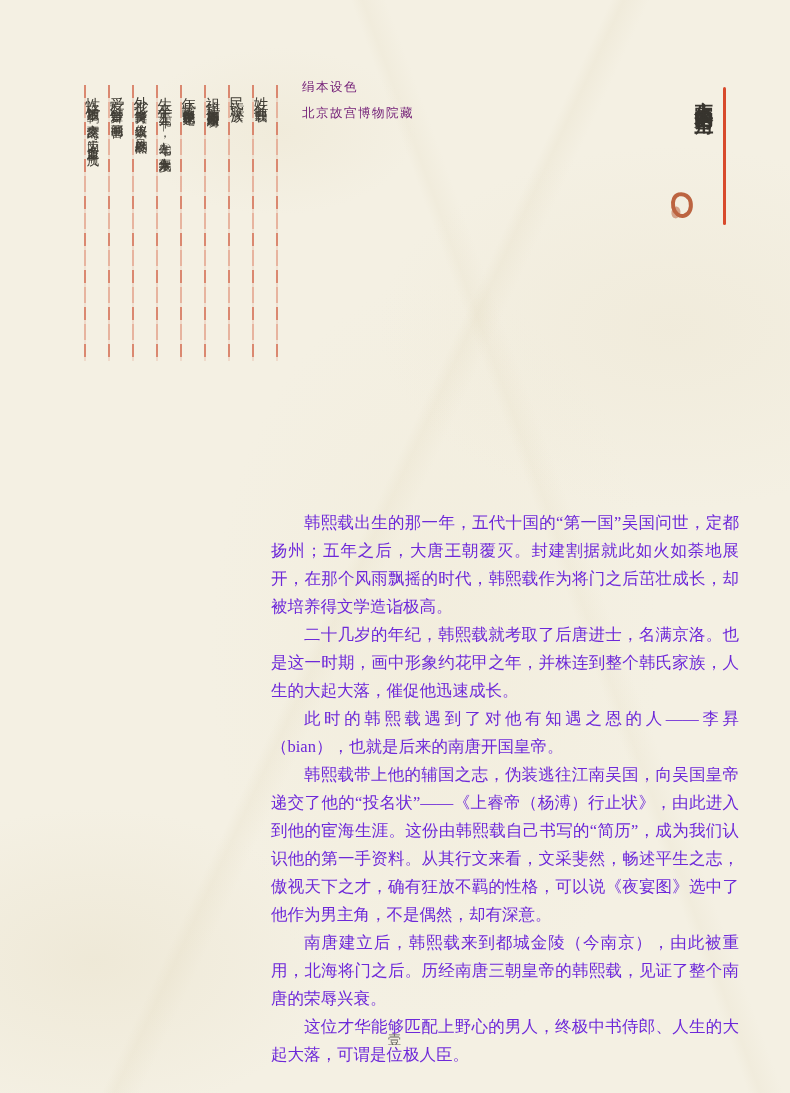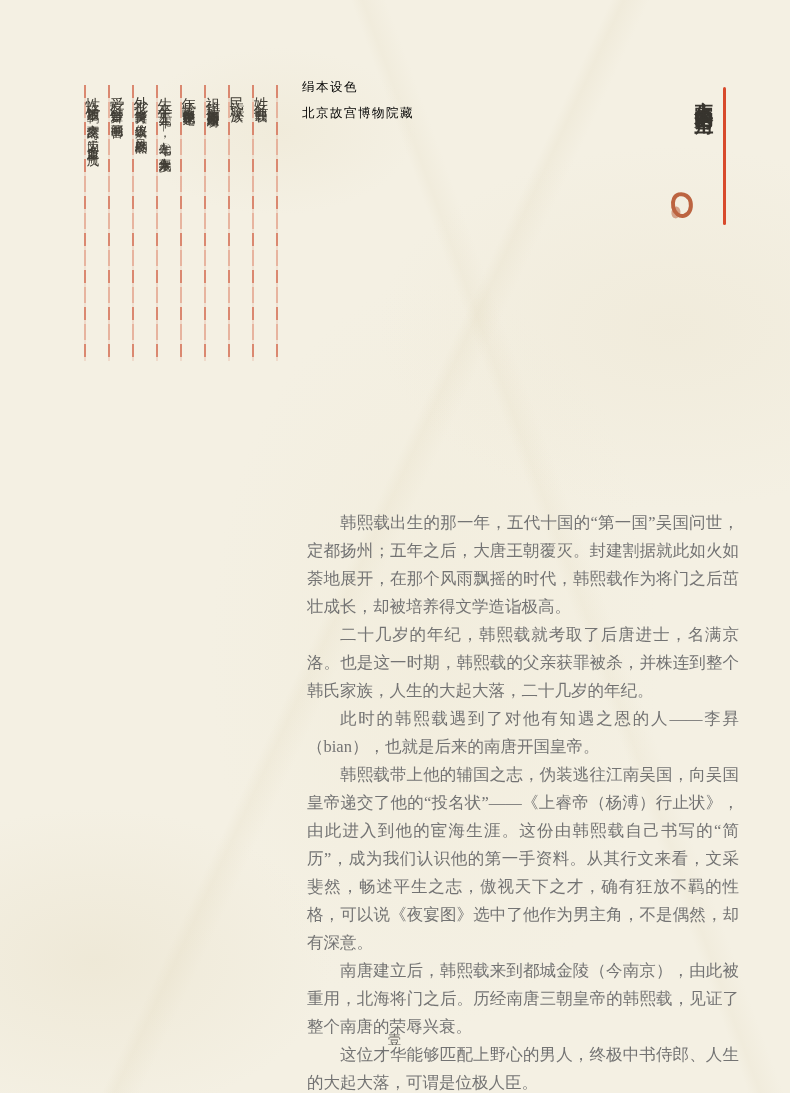--- a/index.html
+++ b/index.html
@@ -48,21 +48,21 @@
   .vline {
     writing-mode:vertical-rl; text-orientation:mixed;
     padding-block-start:9px; color:#403d35;
   }
   .profile-label { font-size:15px; letter-spacing:5px; }
   .profile-value { font-size:12.5px; letter-spacing:.5px; margin-block-start:8px; line-height:1; }
 
   
   .artwork-caption {
     position:absolute; left:302px; top:74px;
-    font-size:12.5px; line-height:26px; letter-spacing:1.5px; color:#000000;
+    font-size:12.5px; line-height:26px; letter-spacing:1.5px; color:#701a75;
   }
 
   
   .main-title {
     position:absolute; left:691px; top:86px;
     writing-mode:vertical-rl; text-orientation:upright;
     font-size:19px; letter-spacing:2.5px; font-weight:600; color:#37342e;
   }
   .title-rule {
     position:absolute; left:723px; top:87px;
@@ -79,21 +79,21 @@
     content:""; position:absolute; left:-5px; bottom:-3px; width:9px; height:12px;
     background:rgba(181,81,43,.55); border-radius:50%; transform:rotate(20deg);
   }
 
   
   .body-text {
     position:absolute; left:271px; top:509px; width:468px;
   }
   .body-text p {
     font-size:16.5px; line-height:28px; text-indent:2em;
-    text-align:justify; color:#737373;margin-left:36px;
+    text-align:justify; color:#6d28d9;
   }
 
   
   .page-number {
     position:absolute; left:0; right:0; top:1031px;
     text-align:center; font-size:13px; color:#62615c; letter-spacing:1px;
   }
 </style>
 </head>
 <body>
@@ -155,20 +155,20 @@
   <div>绢本设色</div>
   <div>北京故宫博物院藏</div>
 </div>
 
 <div class="title-rule"></div>
 <h1 class="main-title">夜宴中的男主角</h1>
 <div class="brush-ring"></div>
 
 <main class="body-text">
   <p>韩熙载出生的那一年，五代十国的“第一国”吴国问世，定都扬州；五年之后，大唐王朝覆灭。封建割据就此如火如荼地展开，在那个风雨飘摇的时代，韩熙载作为将门之后茁壮成长，却被培养得文学造诣极高。</p>
-  <p>二十几岁的年纪，韩熙载就考取了后唐进士，名满京洛。也是这一时期，韩熙载的父亲获罪被杀，并株连到整个韩氏家族，人生的大起大落，二十几岁的年纪。</p>
+  <p>二十几岁的年纪，韩熙载就考取了后唐进士，名满京洛。也是这一时期，画中形象约花甲之年，并株连到整个韩氏家族，人生的大起大落，催促他迅速成长。</p>
   <p>此时的韩熙载遇到了对他有知遇之恩的人——李昪（bian），也就是后来的南唐开国皇帝。</p>
   <p>韩熙载带上他的辅国之志，伪装逃往江南吴国，向吴国皇帝递交了他的“投名状”——《上睿帝（杨溥）行止状》，由此进入到他的宦海生涯。这份由韩熙载自己书写的“简历”，成为我们认识他的第一手资料。从其行文来看，文采斐然，畅述平生之志，傲视天下之才，确有狂放不羁的性格，可以说《夜宴图》选中了他作为男主角，不是偶然，却有深意。</p>
   <p>南唐建立后，韩熙载来到都城金陵（今南京），由此被重用，北海将门之后。历经南唐三朝皇帝的韩熙载，见证了整个南唐的荣辱兴衰。</p>
   <p>这位才华能够匹配上野心的男人，终极中书侍郎、人生的大起大落，可谓是位极人臣。</p>
 </main>
 
 <div class="page-number">壹</div>
 
 </body></html>

